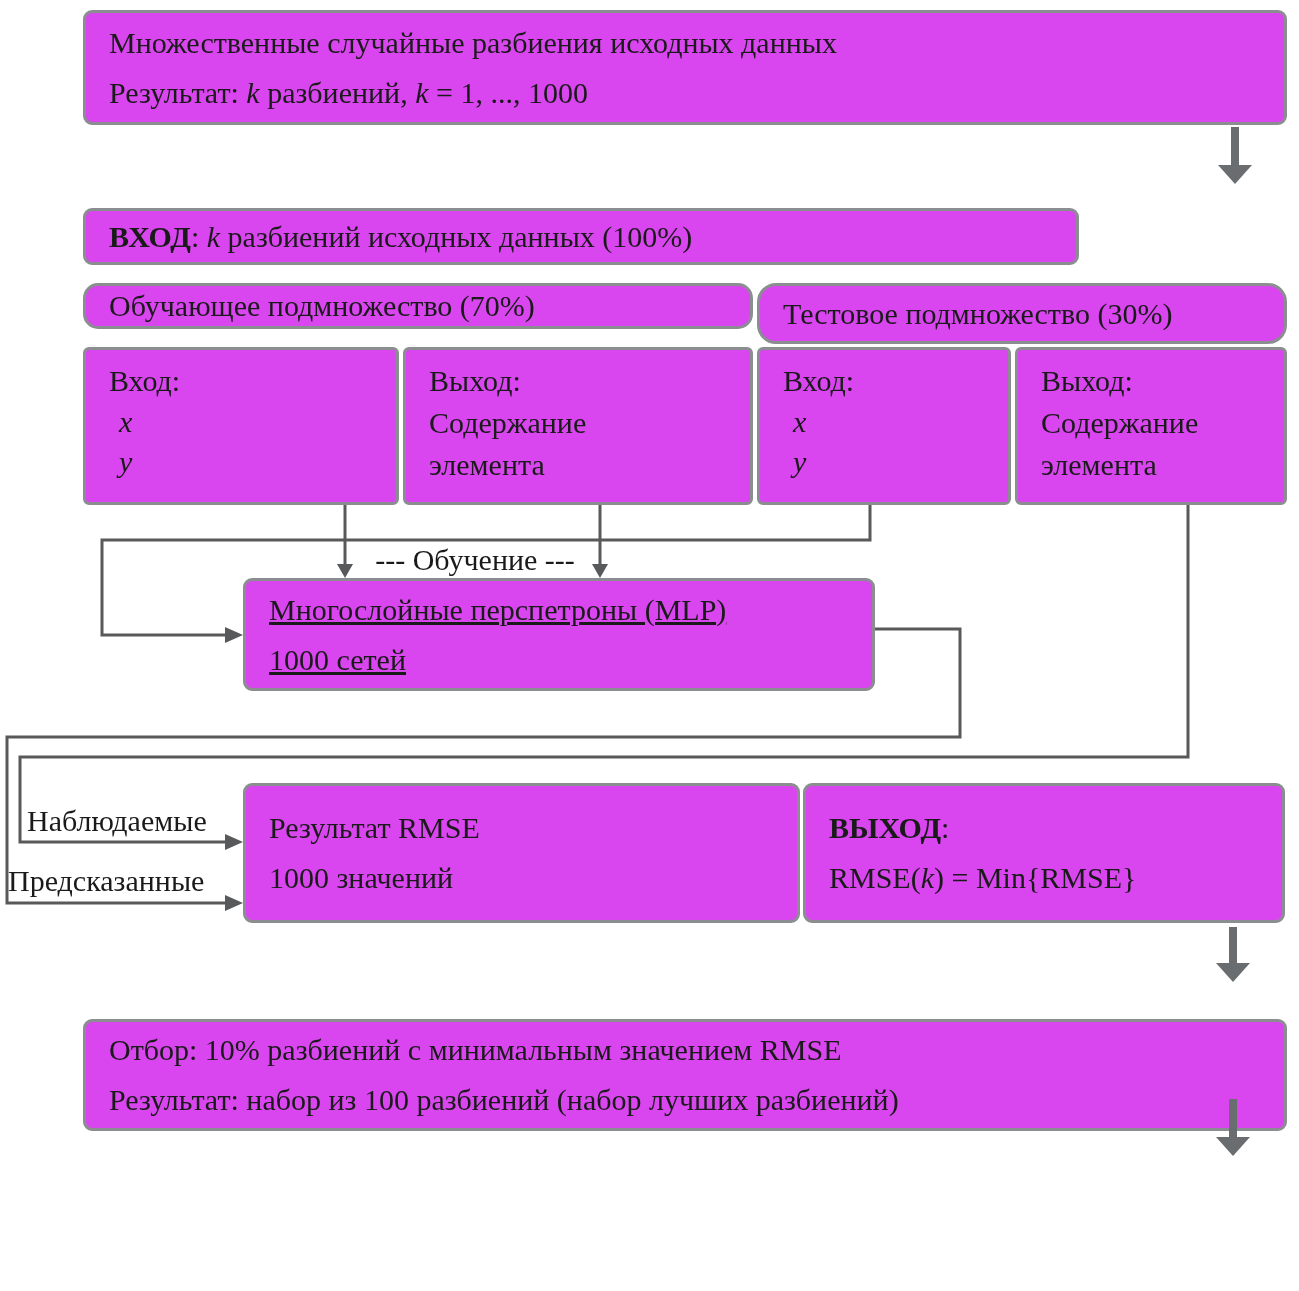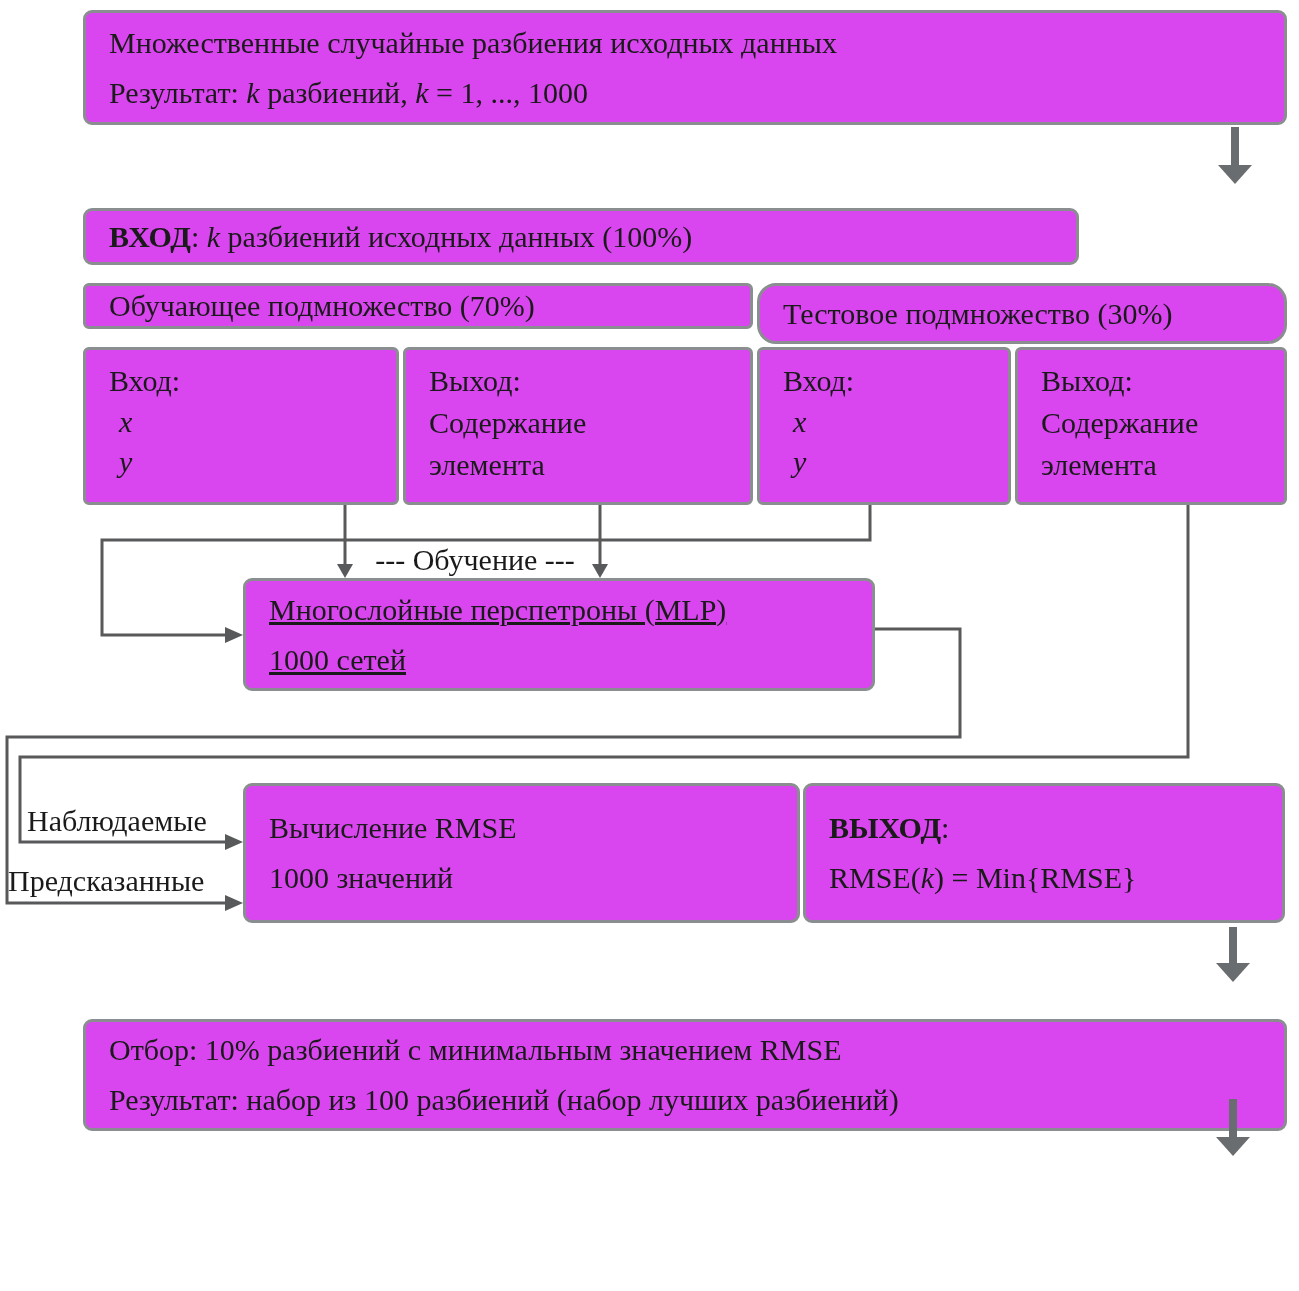--- a/index.html
+++ b/index.html
@@ -51,21 +51,21 @@
 
   <div class="box" style="left:83px;top:10px;width:1204px;height:115px;">
     <div class="ln">Множественные случайные разбиения исходных данных</div>
     <div class="ln"><span>Результат: </span><i>k</i><span> разбиений, </span><i>k</i><span> = 1, ..., 1000</span></div>
   </div>
 
   <div class="box" style="left:83px;top:208px;width:996px;height:57px;">
     <div class="ln"><b>ВХОД</b><span>: </span><i>k</i><span> разбиений исходных данных (100%)</span></div>
   </div>
 
-  <div class="box" style="left:83px;top:283px;width:670px;height:46px;border-radius:6px;">
+  <div class="box" style="left:83px;top:283px;width:670px;height:46px;border-radius:15px;">
     <div class="ln">Обучающее подмножество (70%)</div>
   </div>
   <div class="box" style="left:757px;top:283px;width:530px;height:61px;border-radius:19px;">
     <div class="ln">Тестовое подмножество (30%)</div>
   </div>
 
   <div class="box cell" style="left:83px;top:347px;width:316px;height:158px;">
     <div class="ln">Вход:</div>
     <div class="vals">
       <div class="ln"><i>x</i></div>
@@ -89,21 +89,21 @@
     <div class="ln">Содержание</div>
     <div class="ln">элемента</div>
   </div>
 
   <div class="box" style="left:243px;top:578px;width:632px;height:113px;text-decoration:underline;">
     <div class="ln">Многослойные перспетроны (MLP)</div>
     <div class="ln">1000 сетей</div>
   </div>
 
   <div class="box" style="left:243px;top:783px;width:557px;height:140px;">
-    <div class="ln">Вычисление RMSE</div>
+    <div class="ln">Результат RMSE</div>
     <div class="ln">1000 значений</div>
   </div>
 
   <div class="box" style="left:803px;top:783px;width:482px;height:140px;">
     <div class="ln"><b>ВЫХОД</b><span>:</span></div>
     <div class="ln"><span>RMSE(</span><i>k</i><span>) = Min{RMSE}</span></div>
   </div>
 
   <div class="box" style="left:83px;top:1019px;width:1204px;height:112px;">
     <div class="ln">Отбор: 10% разбиений с минимальным значением RMSE</div>

